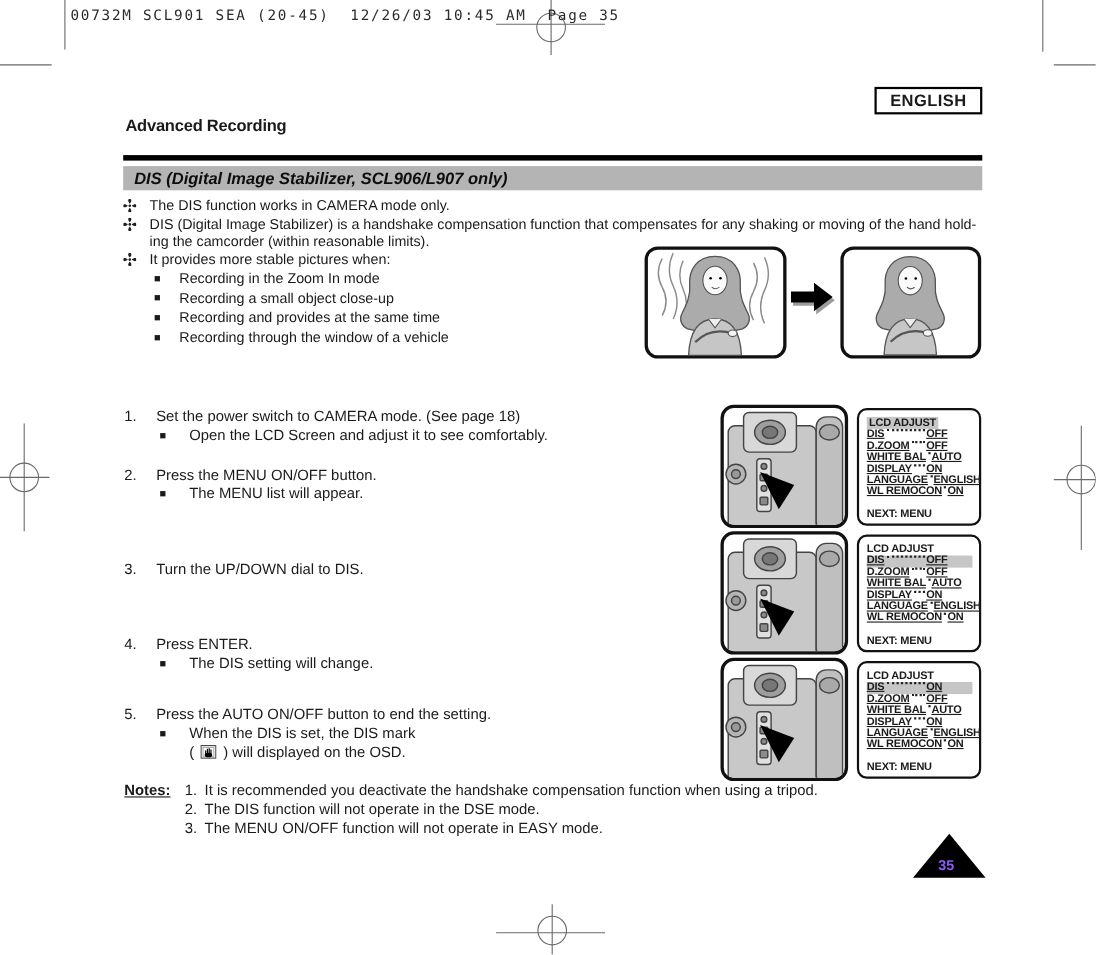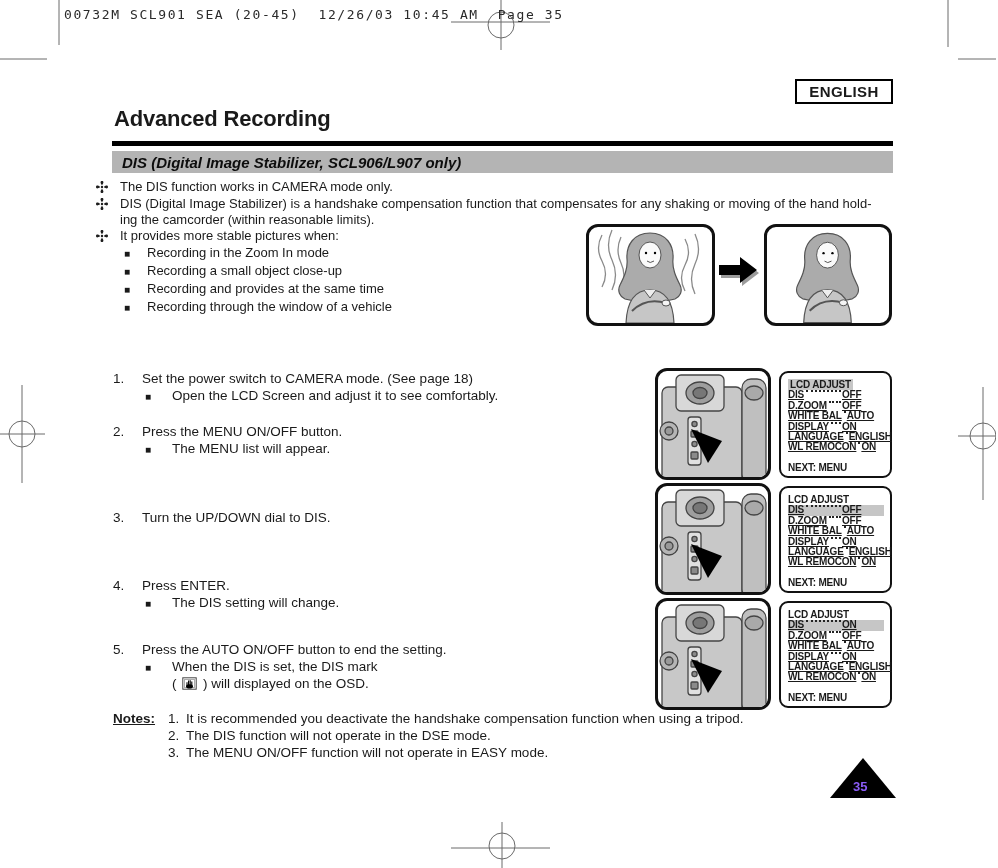--- a/index.html
+++ b/index.html
@@ -3,26 +3,26 @@
 <meta charset="utf-8">
 <style>
   html,body{margin:0;padding:0;background:#fff;}
   .page{position:relative;width:996px;height:868px;background:#ffffff;overflow:hidden;
         font-family:"Liberation Sans",sans-serif;color:#1a1a1a;}
   .crops{position:absolute;left:0;top:0;pointer-events:none;}
   .print-header{position:absolute;left:64px;top:7px;font-family:"DejaVu Sans Mono",monospace;
         font-size:13px;letter-spacing:1.6px;color:#2a2a2a;white-space:pre;}
   .english-badge{position:absolute;left:795px;top:79px;width:94px;height:21px;border:2px solid #000;
         text-align:center;font-weight:bold;font-size:15px;line-height:21px;letter-spacing:.4px;}
-  .title{position:absolute;left:114px;top:106px;margin:0;font-size:22px;font-weight:bold;letter-spacing:-.2px;}
+  .title{position:absolute;left:114px;top:106px;margin:0;font-size:15px;font-weight:bold;letter-spacing:-.2px;}
   .rule{position:absolute;left:112px;top:141px;width:781px;height:5px;background:#000;}
   .section-bar{position:absolute;left:112px;top:151px;width:781px;height:22px;background:#b4b4b4;
         display:flex;align-items:center;text-align:center;}
   .section-bar span{font-size:15px;font-weight:bold;font-style:italic;padding-left:10px;color:#0d0d0d;}
-  .bullets{position:absolute;left:96px;top:179px;width:786px;font-size:13px;}
+  .bullets{position:absolute;left:112px;top:179px;width:786px;font-size:13px;}
   .bullet-row{display:flex;}
   .clover{flex:0 0 24px;padding-top:2px;}
   .b-lines div{line-height:16.2px;white-space:nowrap;}
   .sub-row{display:flex;padding-left:28px;line-height:16.8px;}
   .sq{flex:0 0 23px;font-size:10px;padding-top:1px;}
   .illus{position:absolute;top:224px;height:102px;border:3px solid #111;border-radius:12px;
         box-sizing:border-box;background:#fff;overflow:hidden;}
   .illus-before{left:586px;width:129px;}
   .illus-after{left:764px;width:128px;}
   .arrow-mid{position:absolute;left:719px;top:255px;}

